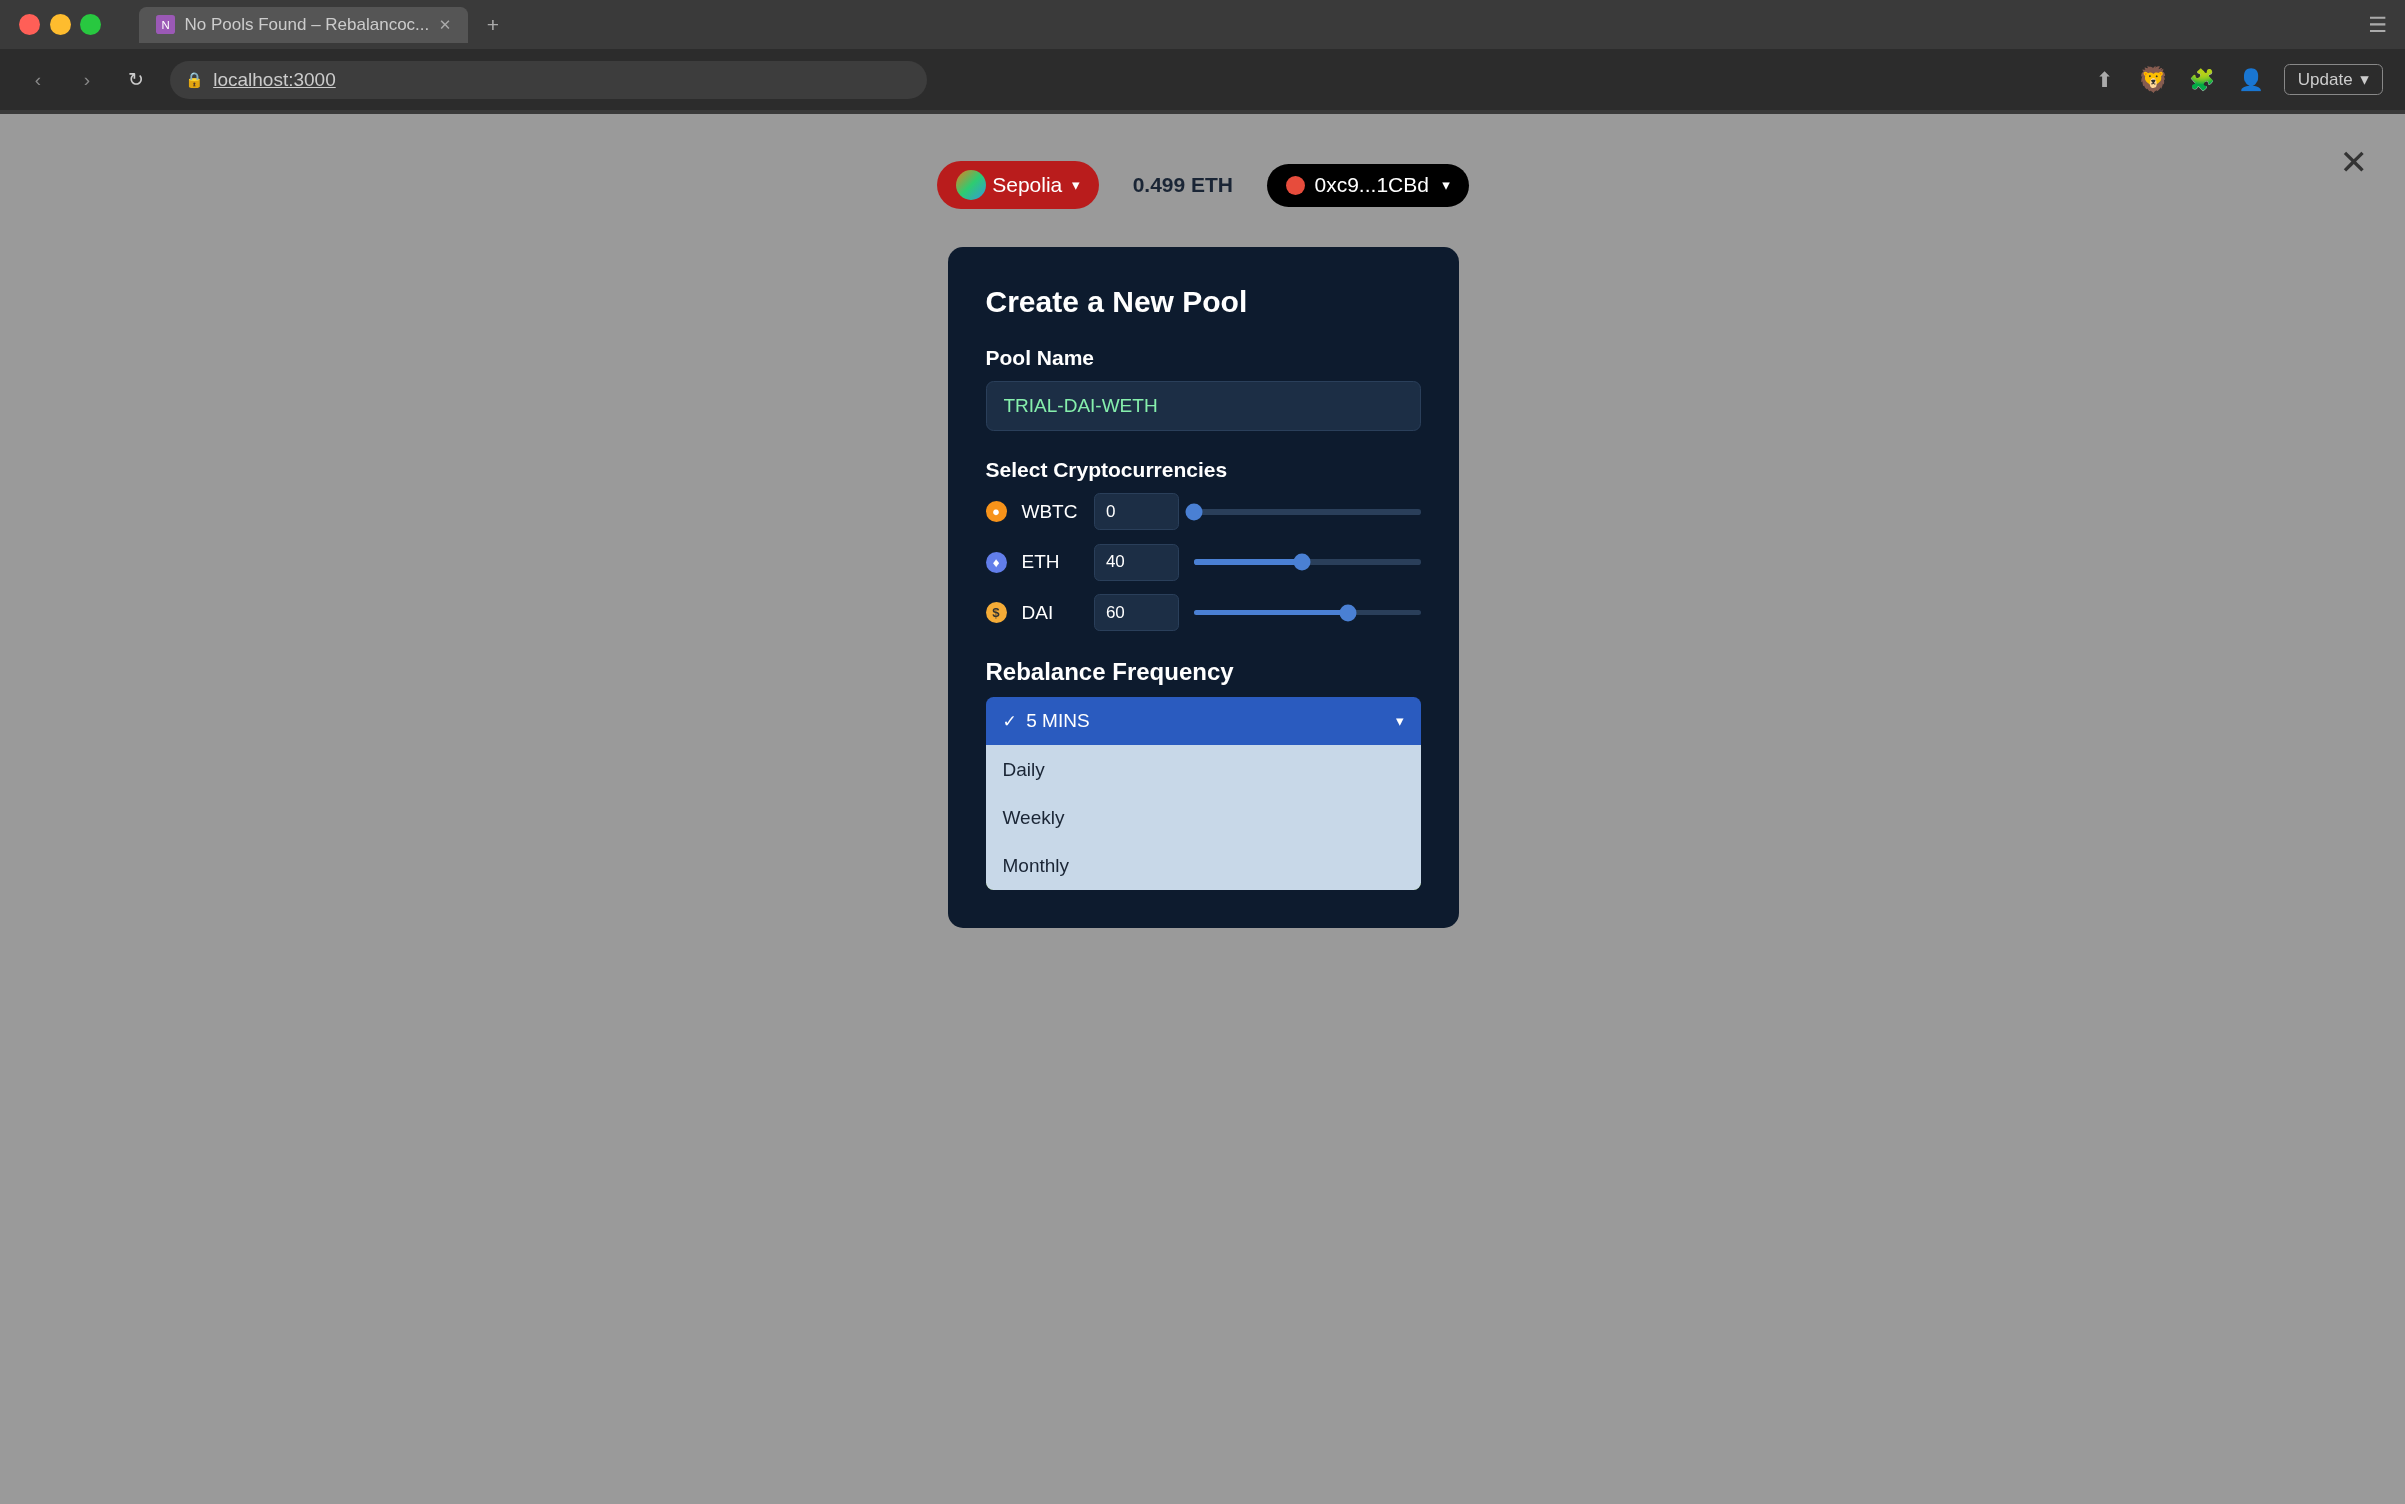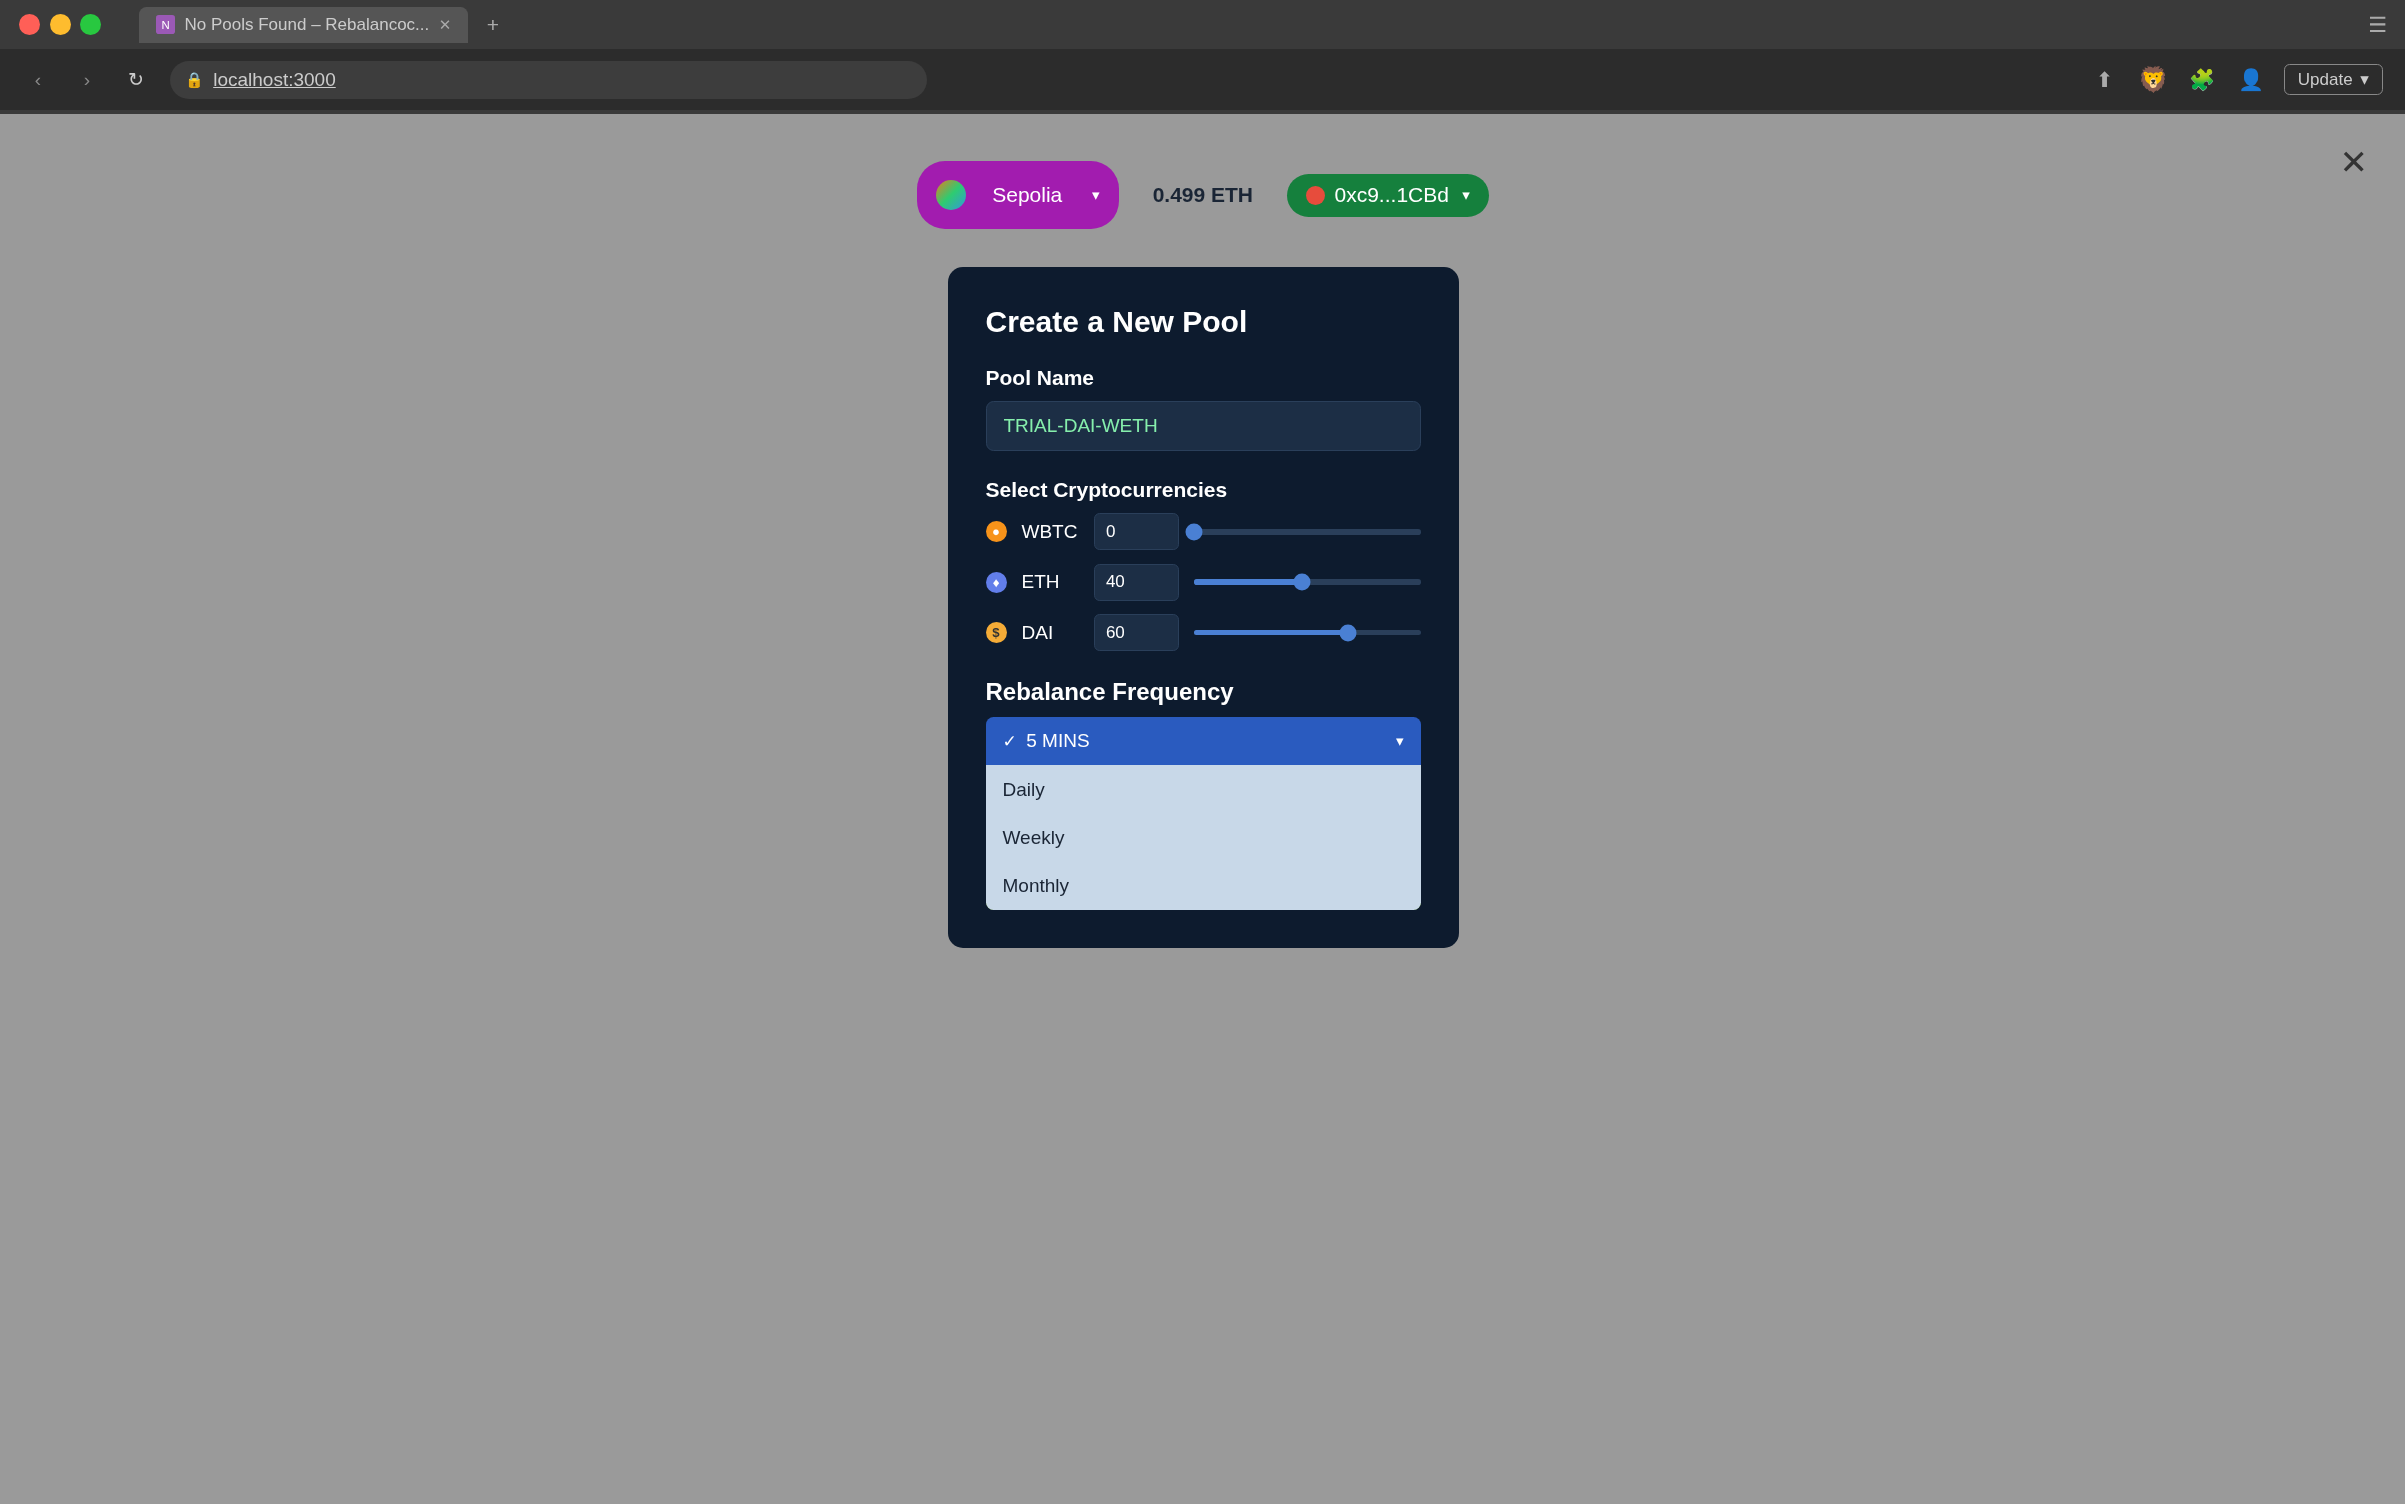--- a/index.html
+++ b/index.html
@@ -199,26 +199,26 @@
 
     
     .wallet-bar {
       margin-top: 47px;
       display: flex;
       align-items: center;
       gap: 19px;
     }
 
     .network-selector {
-      background: #a21caf;
+      background: #b91c1c;
       border-radius: 28px;
-      padding: 19px 19px;
-      display: flex;
-      align-items: center;
-      gap: 26px;
+      padding: 9px 19px;
+      display: flex;
+      align-items: center;
+      gap: 6px;
       cursor: pointer;
     }
 
     .network-icon {
       width: 30px;
       height: 30px;
       border-radius: 50%;
       background: linear-gradient(135deg, #e67e22, #2ecc71, #3498db);
     }
 
@@ -235,21 +235,21 @@
 
     .eth-balance {
       color: #1a2535;
       font-size: 21px;
       font-weight: 600;
       background: transparent;
       padding: 9.5px 15px;
     }
 
     .wallet-address {
-      background: #15803d;
+      background: #000000;
       border-radius: 28px;
       padding: 9.5px 19px;
       display: flex;
       align-items: center;
       gap: 9.5px;
       cursor: pointer;
     }
 
     .wallet-dot {
       width: 19px;

